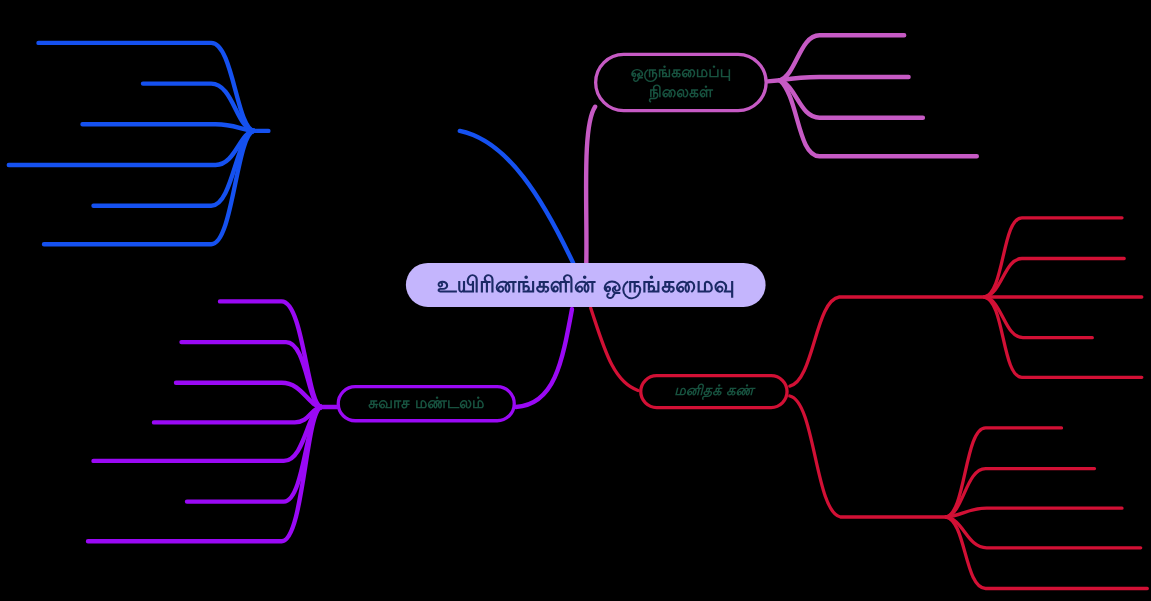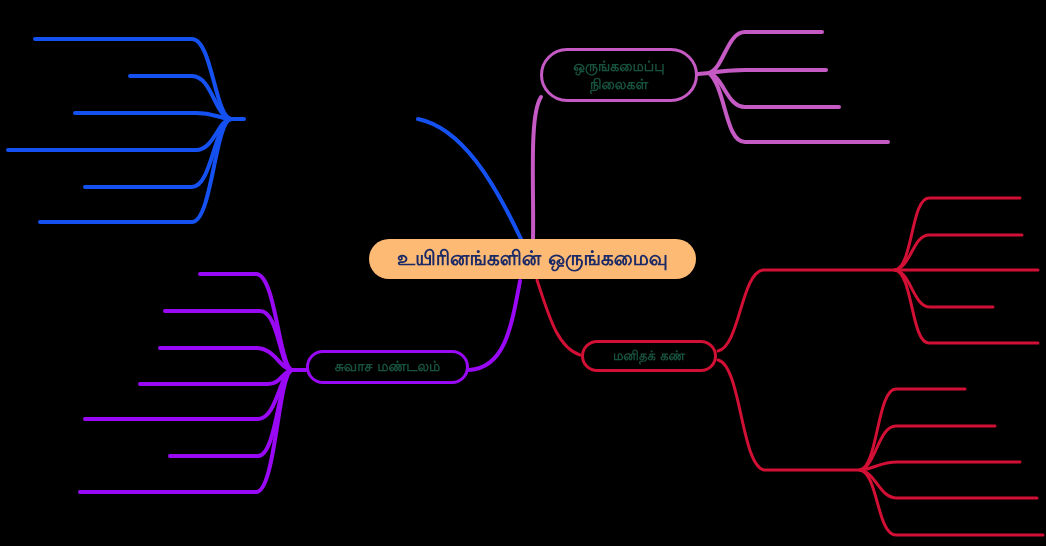--- a/index.html
+++ b/index.html
@@ -101,31 +101,31 @@
       <path d="M 895,270 C 913,273 911,343 929,343 H 1038"></path>
       <path d="M 718,360 C 741,365 741,465 764,470 L 860,470"></path>
       <path d="M 860,470 C 878,467 877,389 896,389 H 965"></path>
       <path d="M 860,470 C 876,467 878,426 896,426 H 995"></path>
       <path d="M 860,470 C 874,469 880,462 897,462 H 1020"></path>
       <path d="M 860,470 C 876,472 879,498 897,498 H 1037"></path>
       <path d="M 860,470 C 878,473 877,535 896,535 H 1043"></path>
     </g>
   </svg>
 
-  <div class="node node-central" style="background-color: #fdba74;">
+  <div class="node node-central" style="background-color: #c4b5fd;">
     <span class="line" style="color: rgb(27, 42, 102);">உயிரினங்களின் ஒருங்கமைவு</span>
   </div>
 
 
   <div class="node node-organization" style="border-color: rgb(198, 90, 196);">
     <span class="line" style="color: rgb(23, 82, 63);">ஒருங்கமைப்பு</span>
     <span class="line" style="color: rgb(23, 82, 63); text-align: right;">நிலைகள்</span>
   </div>
 
   <div class="node node-respiratory" style="border-color: rgb(154, 9, 245);">
     <span class="line" style="color: rgb(23, 82, 63);">சுவாச மண்டலம்</span>
   </div>
 
-  <div class="node node-humaneye" style="border-color: rgb(210, 16, 53);">
+  <div class="node node-humaneye" style="border-color: rgb(210, 16, 53); font-style: italic;">
     <span class="line" style="color: rgb(23, 82, 63);">மனிதக் கண்</span>
   </div>
 
 </div>
 
 </body></html>

